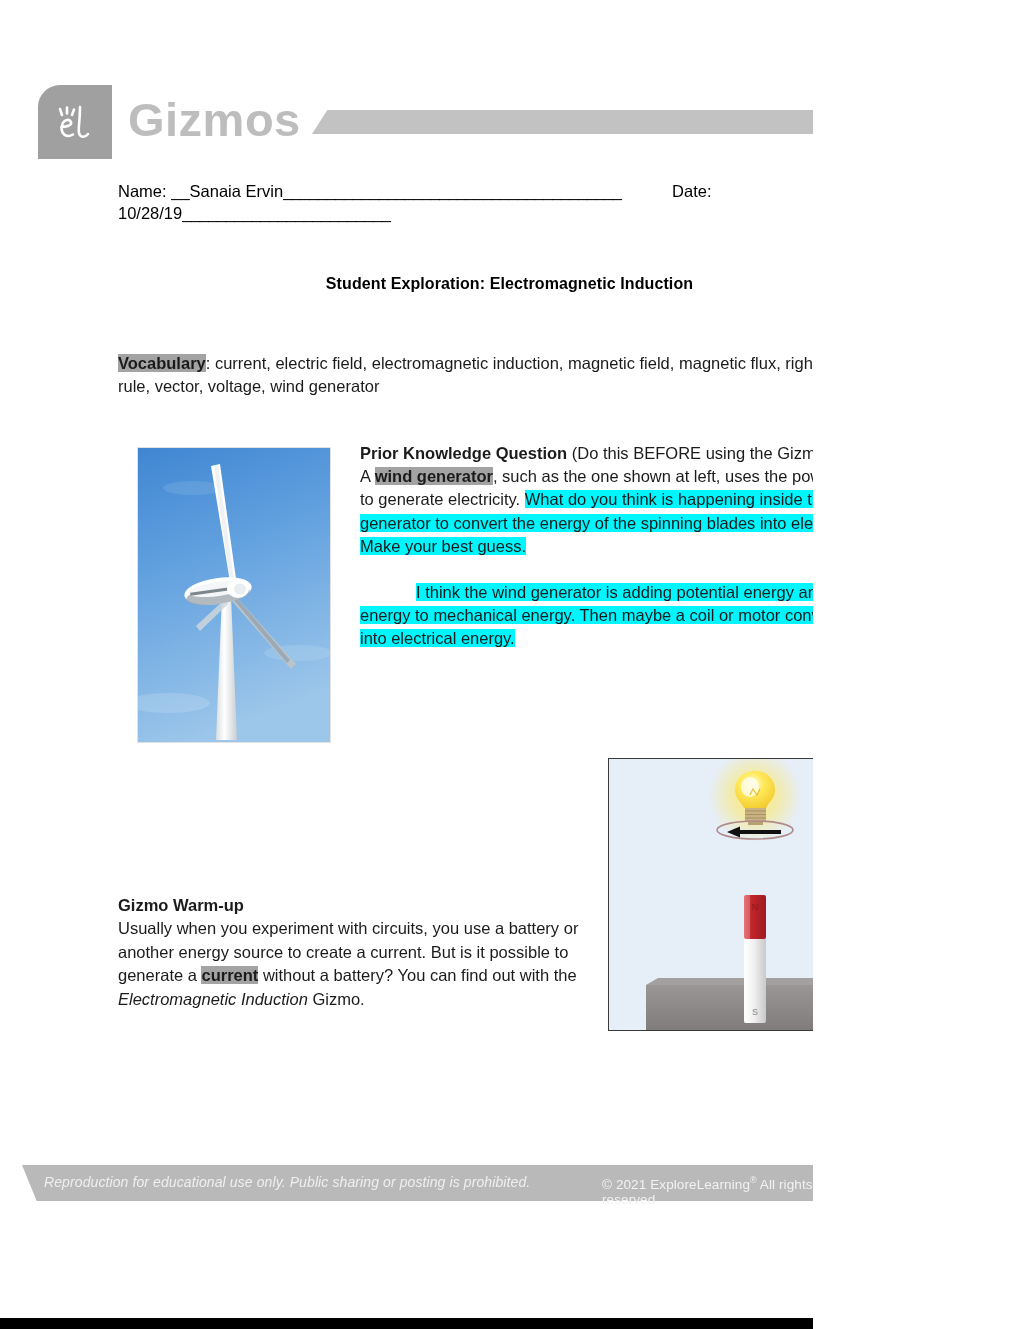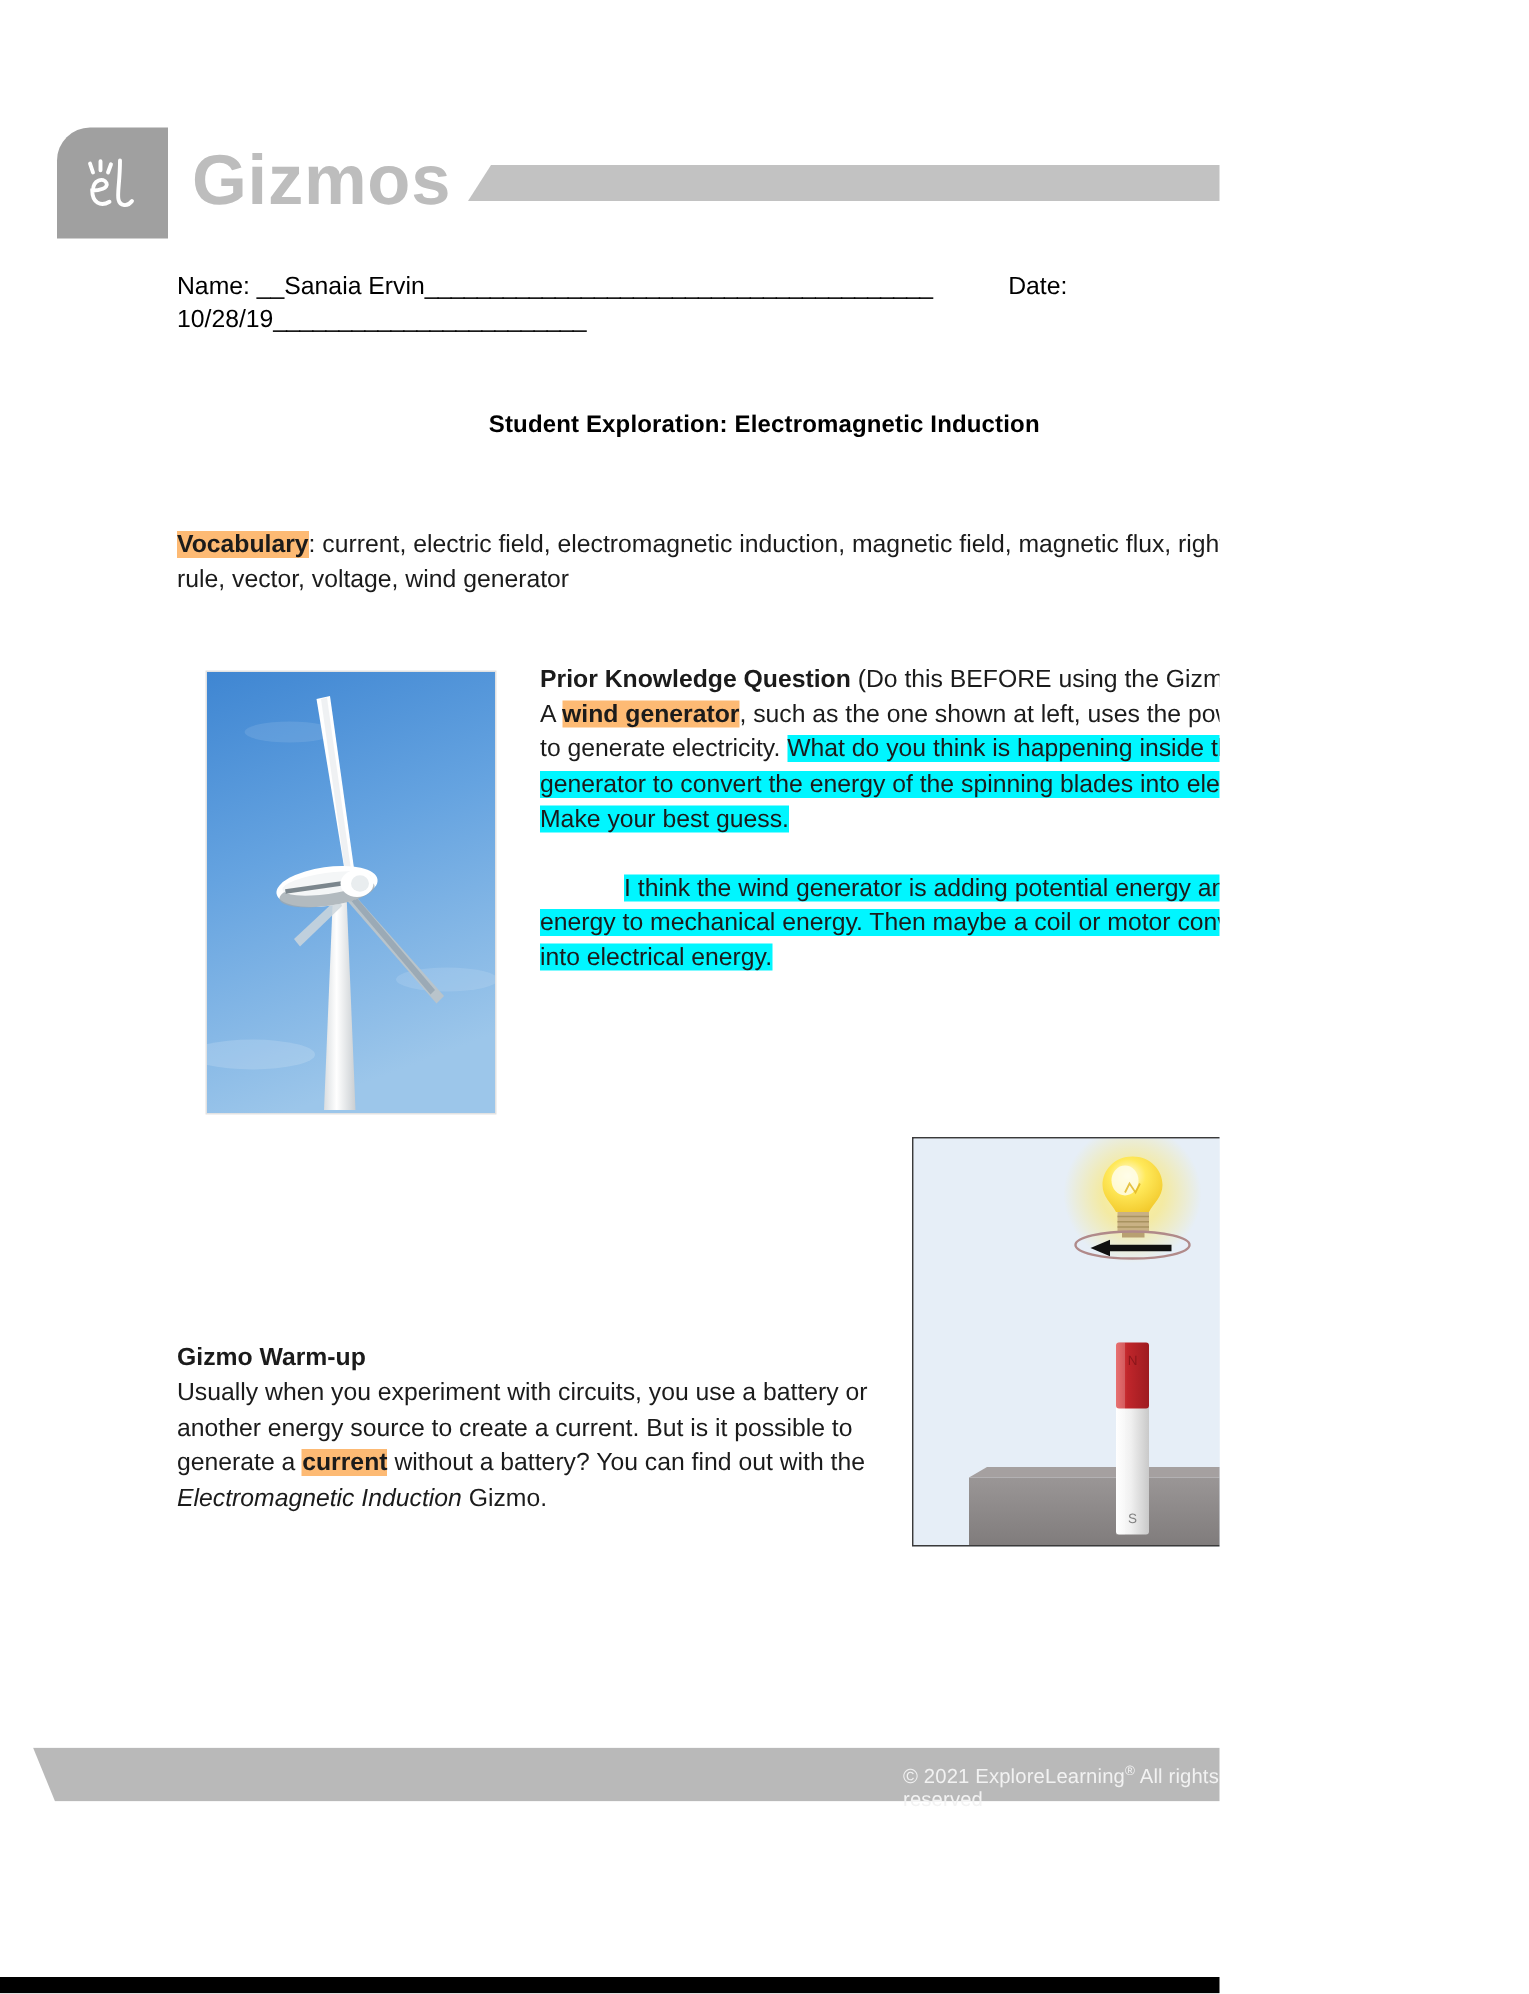--- a/index.html
+++ b/index.html
@@ -92,21 +92,21 @@
   
   .vocab {
     position: absolute;
     left: 118px;
     top: 352px;
     width: 770px;
     font-size: 16.5px;
     line-height: 23px;
   }
   .hl-gray {
-    background: #fdba74;
+    background: #a3a3a3;
     font-weight: bold;
   }
   .hl-cyan { background: #00f6ff; }
 
   
   .turbine {
     position: absolute;
     left: 137px;
     top: 447px;
     width: 194px;
@@ -357,20 +357,21 @@
 
   <div class="warmup">
     <p>
       <span class="b">Gizmo Warm-up</span><br>
       <span>Usually when you experiment with circuits, you use a battery or another energy source to create a current. But is it possible to generate a </span><span class="hl-gray">current</span><span> without a battery? You can find out with the </span><span class="i">Electromagnetic Induction</span><span> Gizmo.</span>
     </p>
   </div>
 
   <div class="footer-bar"></div>
 
+  <div class="footer-left">Reproduction for educational use only. Public sharing or posting is prohibited.</div>
 
   <div class="footer-right">
     <span>© 2021 ExploreLearning</span><sup>®</sup><span> All rights reserved</span>
   </div>
 
   <div class="footer-logo">
     <div class="footer-logo-sq">
       <svg width="58" height="58" viewBox="0 0 58 58" aria-hidden="true">
         <g stroke="#ffffff" stroke-width="2.1" fill="none" stroke-linecap="round">
           <path d="M17 23 L15.5 18 M21 21.5 L21 16.5 M25 22.5 L26.5 18"></path>

